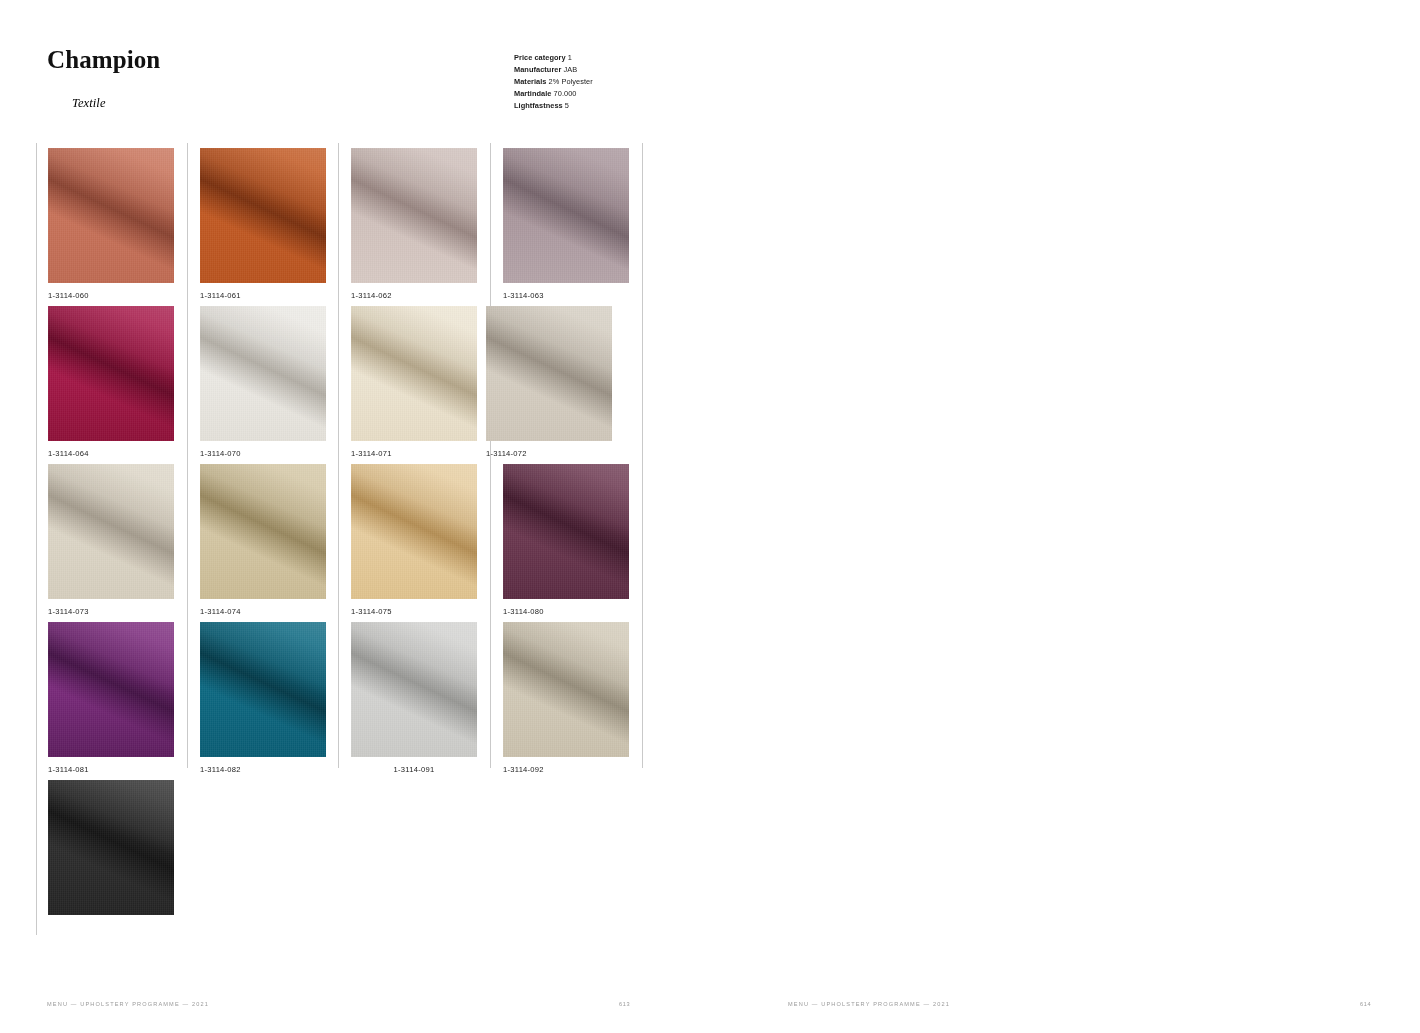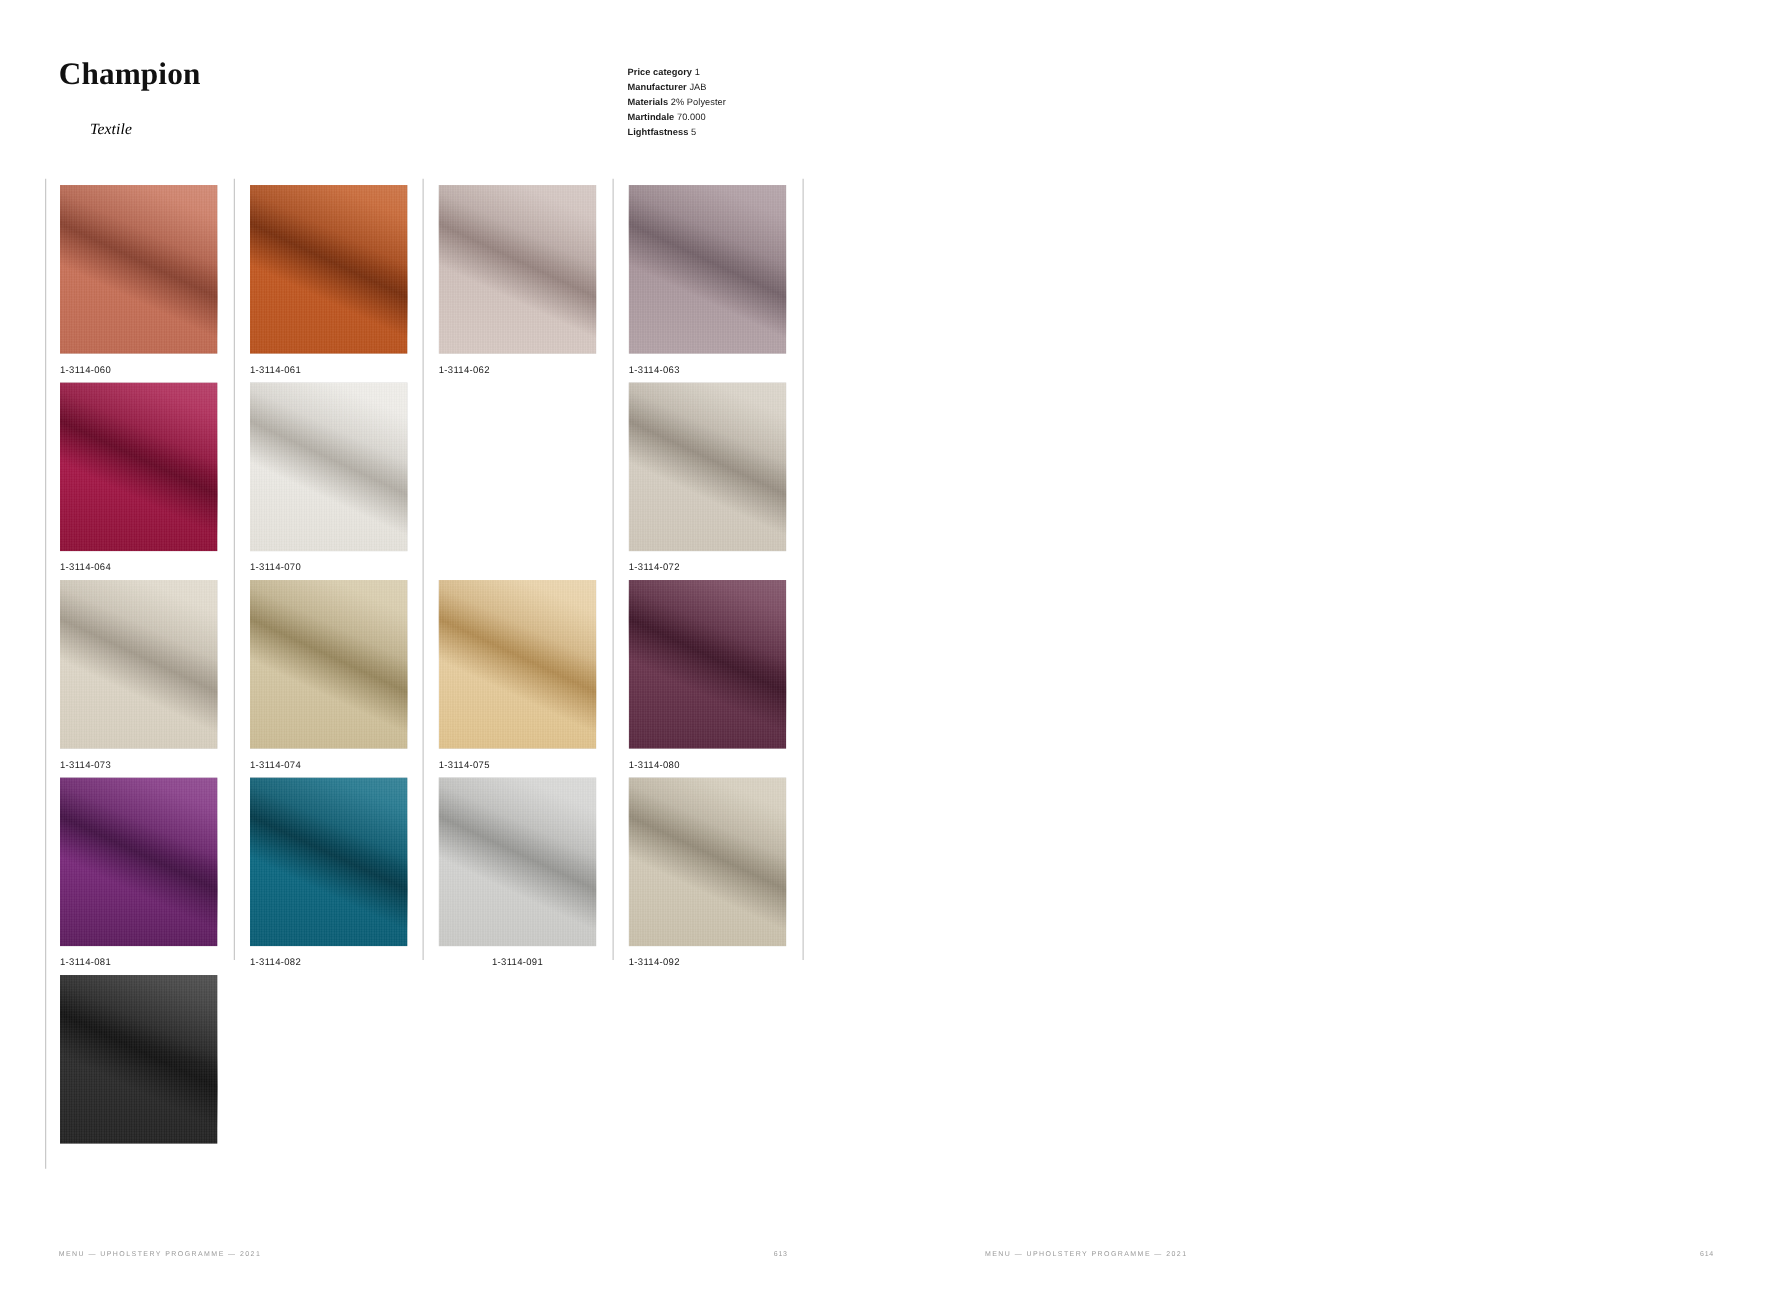--- a/index.html
+++ b/index.html
@@ -46,21 +46,21 @@
 
   #spec-block {
     position:absolute;
     left:502px;
     top:52px;
     font-size:7.4px;
     line-height:1.62;
     color:#1b1b1b;
     letter-spacing:0.05px;
   }
-  .spec-row { white-space:nowrap; }
+  .spec-row { white-space:nowrap;margin-left:12px; }
   .spec-key { font-weight:bold; }
   .spec-val { font-weight:normal; }
 
   
   #grid { position:absolute; left:0; top:0; width:1420px; height:1033px; }
 
   .divider {
     position:absolute;
     width:1px;
     background:#c9c9c9;
@@ -201,21 +201,30 @@
       </div>
       <div class="swatch-cell" style="left: 200px; top: 306px;">
         <div class="swatch">
           <div class="base" style="background: linear-gradient(rgb(236, 234, 229) 0%, rgb(236, 234, 229) 45%, rgb(228, 225, 218) 100%);"></div>
           <div class="fold" style="background: linear-gradient(25deg, rgba(0, 0, 0, 0) 44%, rgba(169, 164, 155, 0.85) 53%, rgba(169, 164, 155, 0.3) 60%, rgba(0, 0, 0, 0) 70%);"></div>
           <div class="weave"></div>
           <div class="sheen"></div>
         </div>
         <div class="swatch-label">1-3114-070</div>
       </div>
-      <div class="swatch-cell" style="left: 503px; top: 306px;">
+      <div class="swatch-cell" style="left: 351px; top: 306px;">
+        <div class="swatch">
+          <div class="base" style="background: linear-gradient(rgb(238, 230, 211) 0%, rgb(238, 230, 211) 45%, rgb(231, 221, 198) 100%);"></div>
+          <div class="fold" style="background: linear-gradient(25deg, rgba(0, 0, 0, 0) 44%, rgba(169, 154, 124, 0.85) 53%, rgba(169, 154, 124, 0.3) 60%, rgba(0, 0, 0, 0) 70%);"></div>
+          <div class="weave"></div>
+          <div class="sheen"></div>
+        </div>
+        <div class="swatch-label">1-3114-071</div>
+      </div>
+      <div class="swatch-cell" style="left: 486px; top: 306px;">
         <div class="swatch">
           <div class="base" style="background: linear-gradient(rgb(214, 207, 195) 0%, rgb(214, 207, 195) 45%, rgb(207, 199, 186) 100%);"></div>
           <div class="fold" style="background: linear-gradient(25deg, rgba(0, 0, 0, 0) 44%, rgba(143, 134, 122, 0.85) 53%, rgba(143, 134, 122, 0.3) 60%, rgba(0, 0, 0, 0) 70%);"></div>
           <div class="weave"></div>
           <div class="sheen"></div>
         </div>
         <div class="swatch-label">1-3114-072</div>
       </div>
       <div class="swatch-cell" style="left: 48px; top: 464px;">
         <div class="swatch">

